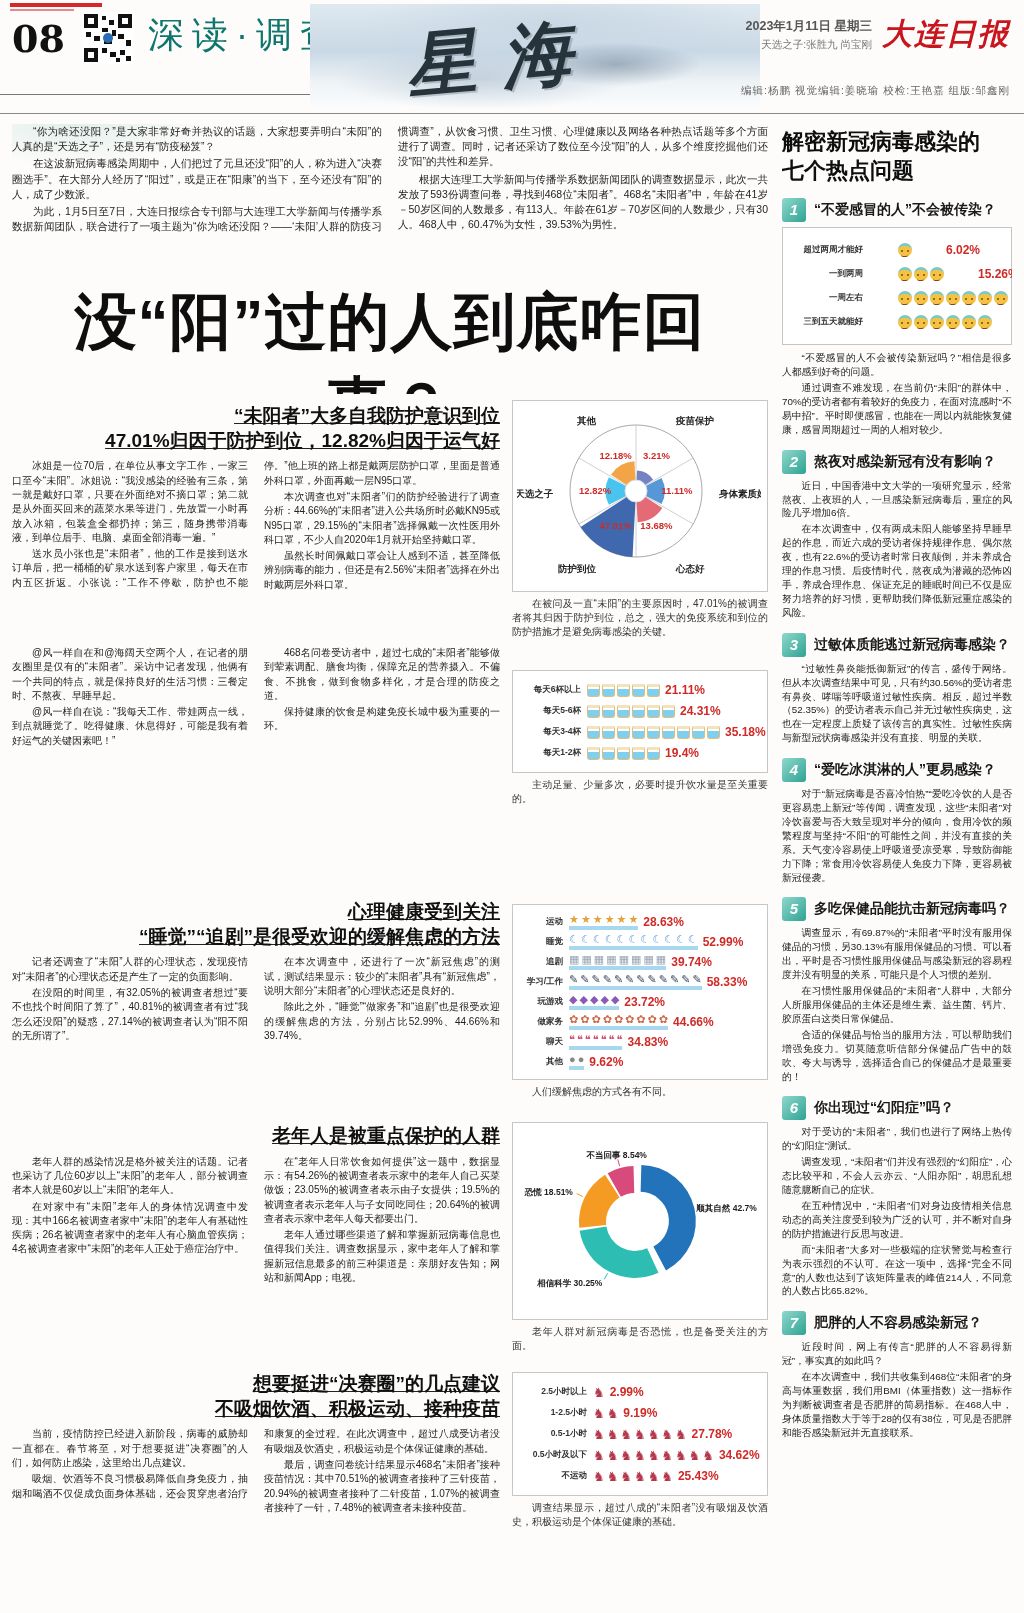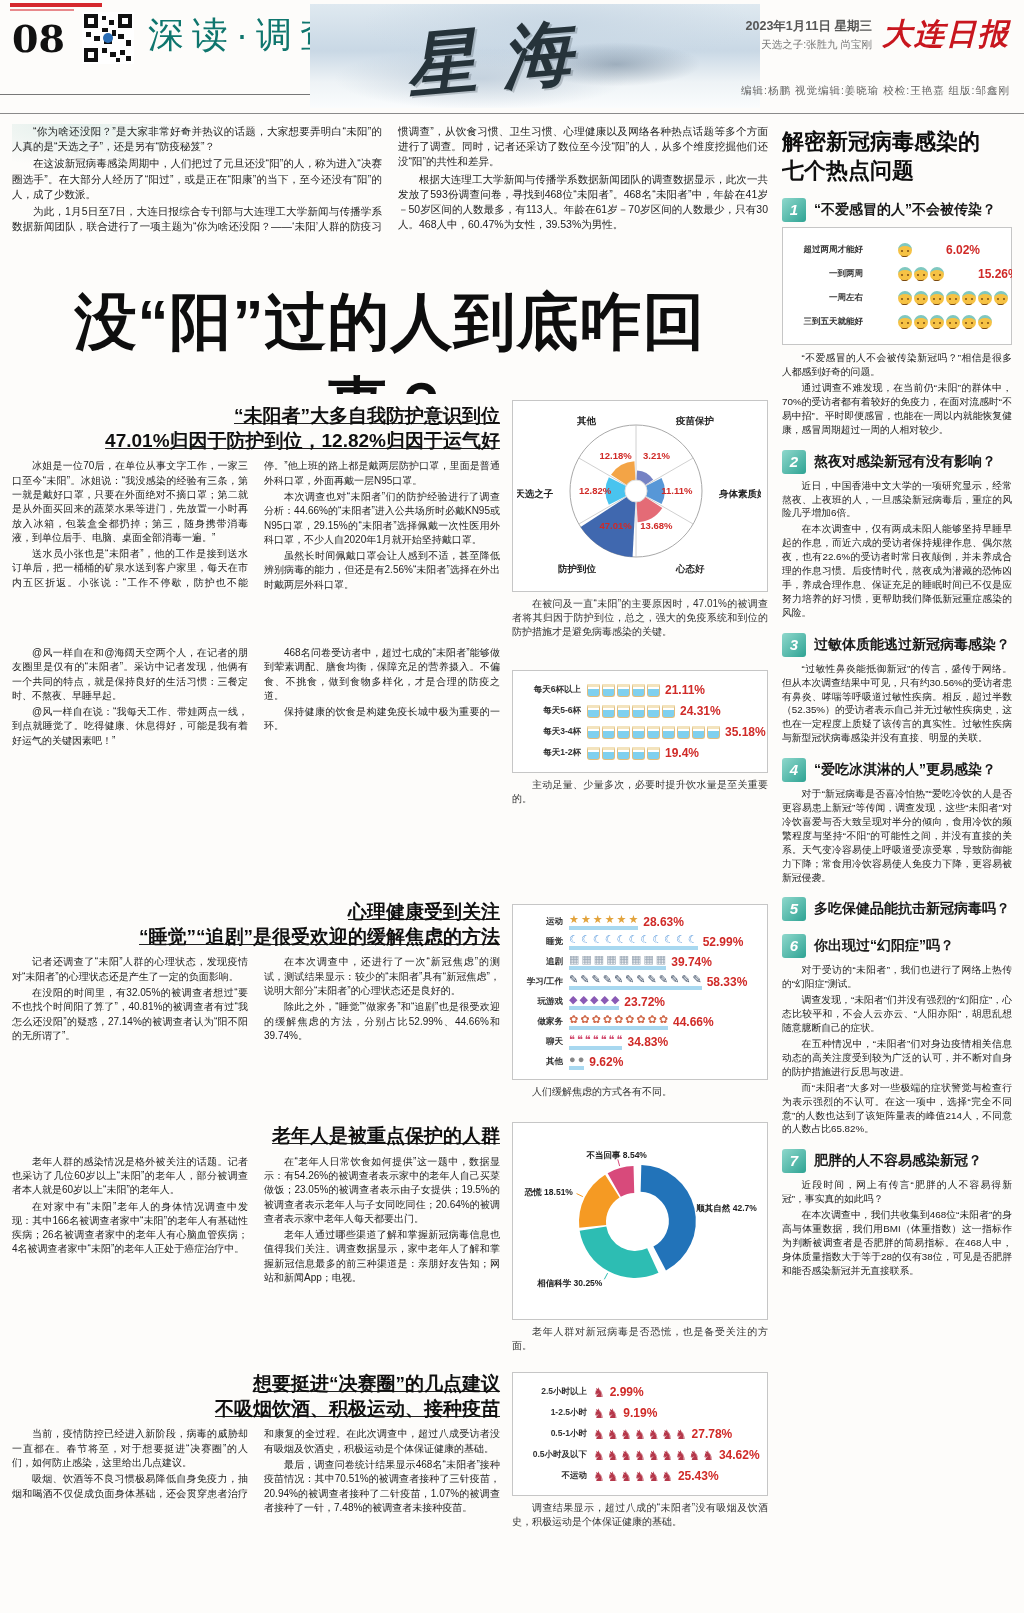--- a/index.html
+++ b/index.html
@@ -621,20 +621,25 @@
         <div class="q-text">
             <p>对于“新冠病毒是否喜冷怕热”“爱吃冷饮的人是否更容易患上新冠”等传闻，调查发现，这些“未阳者”对冷饮喜爱与否大致呈现对半分的倾向，食用冷饮的频繁程度与坚持“不阳”的可能性之间，并没有直接的关系。天气变冷容易使上呼吸道受凉受寒，导致防御能力下降；常食用冷饮容易使人免疫力下降，更容易被新冠侵袭。</p>
           </div>
       </div>
 
       <div class="sb-q">
         <div class="q-head">
           <span class="q-num">5</span>
           <span class="q-title">多吃保健品能抗击新冠病毒吗？</span>
         </div>
+        <div class="q-text">
+            <p>调查显示，有69.87%的“未阳者”平时没有服用保健品的习惯，另30.13%有服用保健品的习惯。可以看出，平时是否习惯性服用保健品与感染新冠的容易程度并没有明显的关系，可能只是个人习惯的差别。</p>
+            <p>在习惯性服用保健品的“未阳者”人群中，大部分人所服用保健品的主体还是维生素、益生菌、钙片、胶原蛋白这类日常保健品。</p>
+            <p>合适的保健品与恰当的服用方法，可以帮助我们增强免疫力。切莫随意听信部分保健品广告中的鼓吹、夸大与诱导，选择适合自己的保健品才是最重要的！</p>
+          </div>
       </div>
 
       <div class="sb-q">
         <div class="q-head">
           <span class="q-num">6</span>
           <span class="q-title">你出现过“幻阳症”吗？</span>
         </div>
         <div class="q-text">
             <p>对于受访的“未阳者”，我们也进行了网络上热传的“幻阳症”测试。</p>
             <p>调查发现，“未阳者”们并没有强烈的“幻阳症”，心态比较平和，不会人云亦云、“人阳亦阳”，胡思乱想随意臆断自己的症状。</p>

